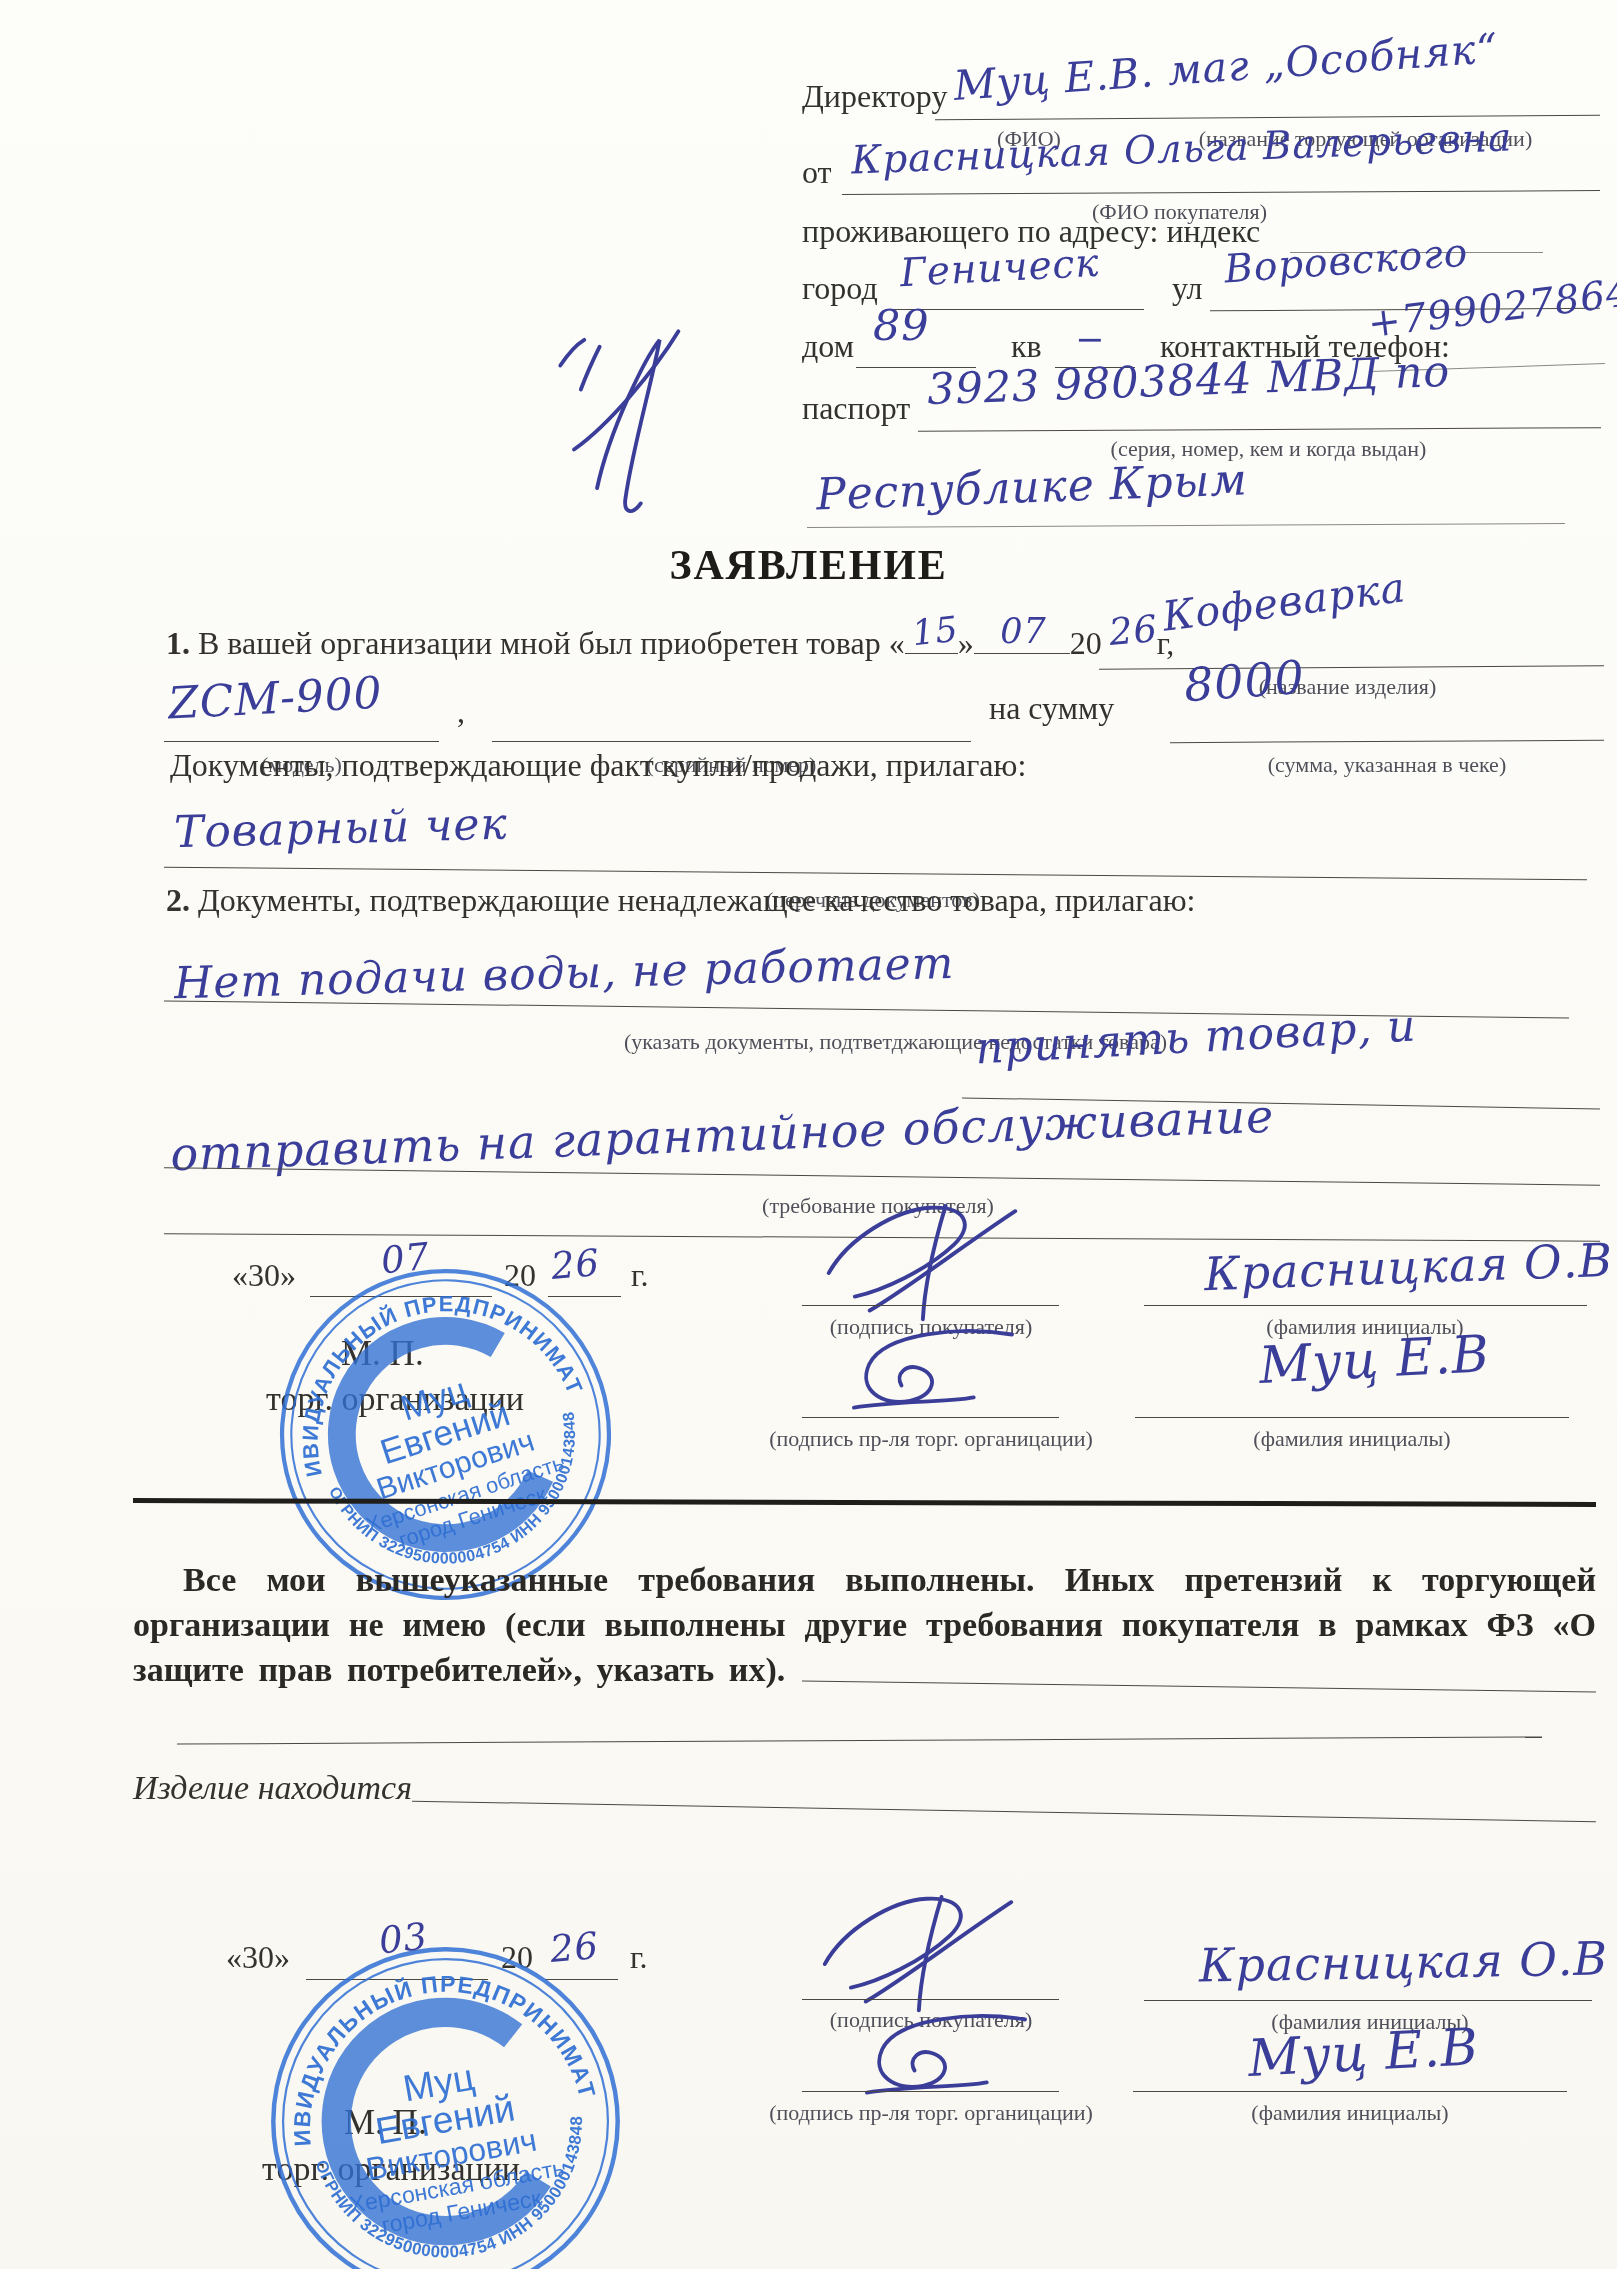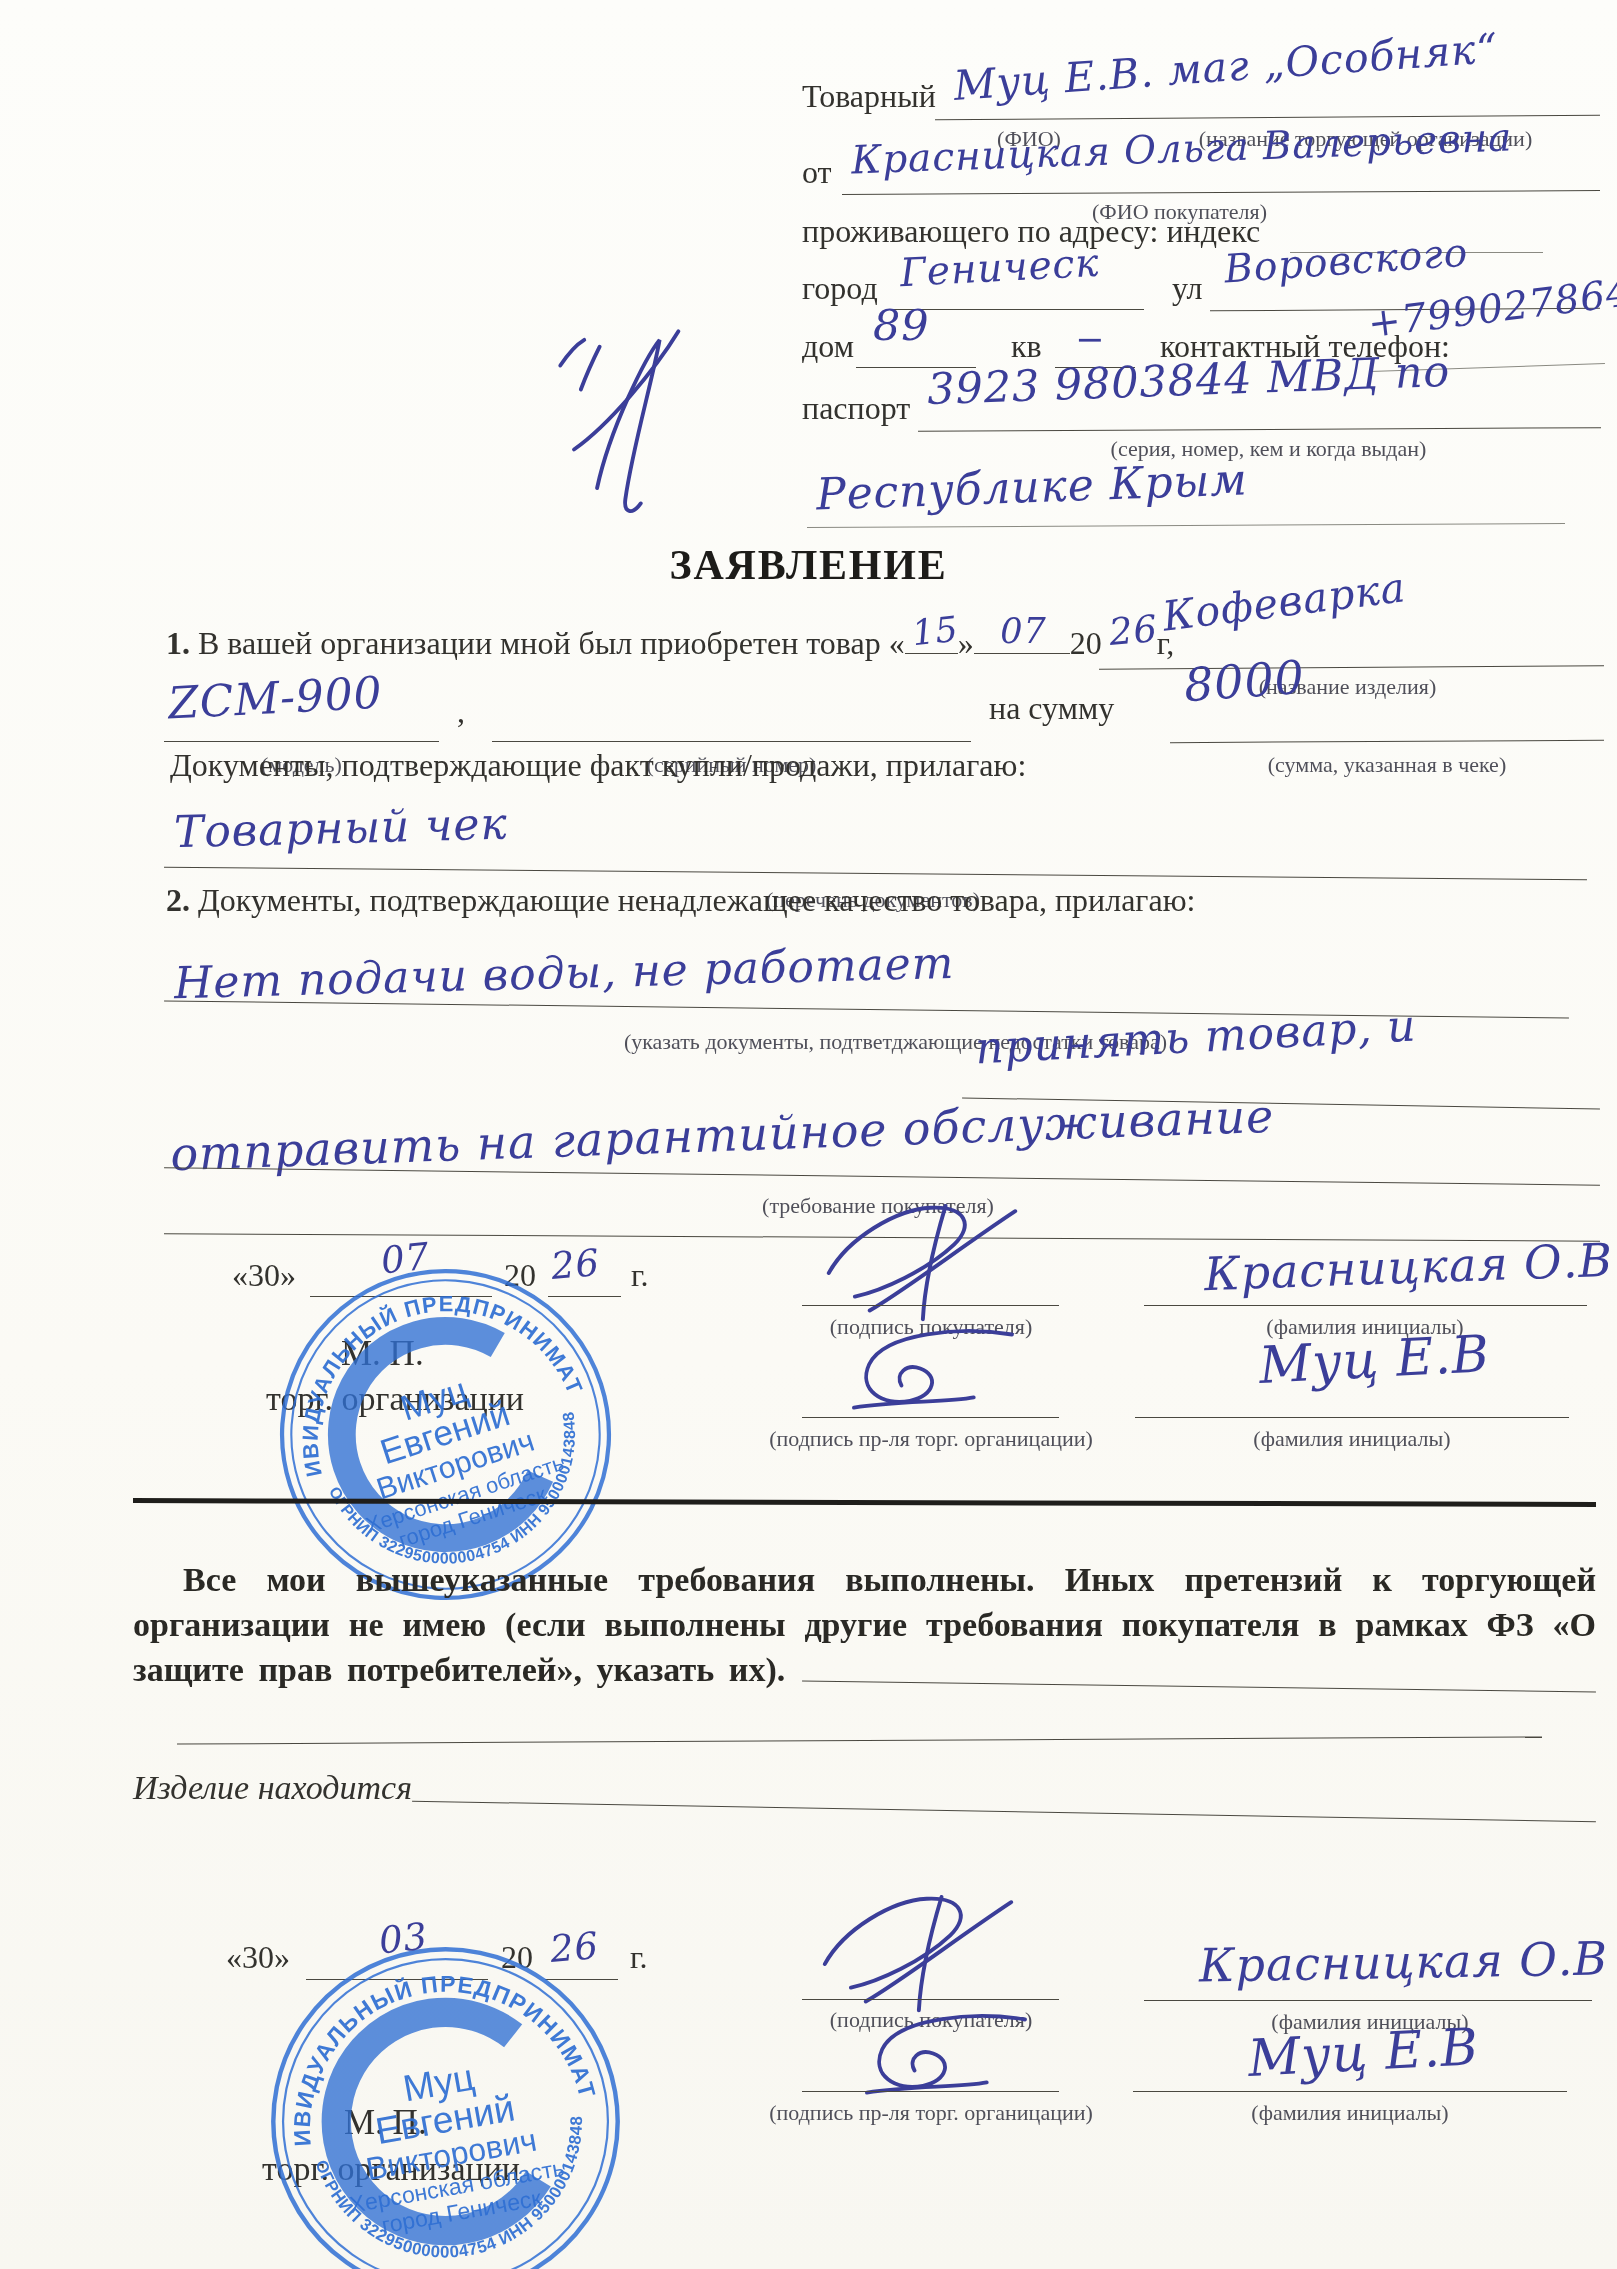--- a/index.html
+++ b/index.html
@@ -32,21 +32,21 @@
   .gap .hw{position:absolute;bottom:1.8px;left:7px;}
   .stamp{position:absolute;}
   .sig{position:absolute;}
   svg{overflow:visible;}
 </style>
 </head>
 <body>
 
 <div class="page">
 
-  <span class="abs pr" style="left:802px;top:78px;">Товарный</span>
+  <span class="abs pr" style="left:802px;top:78px;">Директору</span>
   <span class="abs hw" style="left:953px;top:43px;font-size:41px;transform:rotate(-4deg);">Муц Е.В. маг „Особняк“</span>
   <div class="line" style="left:935px;top:117px;width:665px;transform:rotate(-0.4deg);"></div>
   <span class="abs sub ctr" style="left:958px;top:126px;width:142px;">(ФИО)</span>
   <span class="abs sub ctr" style="left:1126px;top:126px;width:479px;">(название торгующей организации)</span>
 
   <span class="abs pr" style="left:802px;top:154px;">от</span>
   <span class="abs hw" style="left:851px;top:126px;font-size:39px;transform:rotate(-2deg);">Красницкая Ольга Валерьевна</span>
   <div class="line" style="left:842px;top:192px;width:758px;transform:rotate(-0.3deg);"></div>
   <span class="abs sub ctr" style="left:1011px;top:199px;width:337px;">(ФИО покупателя)</span>
 

